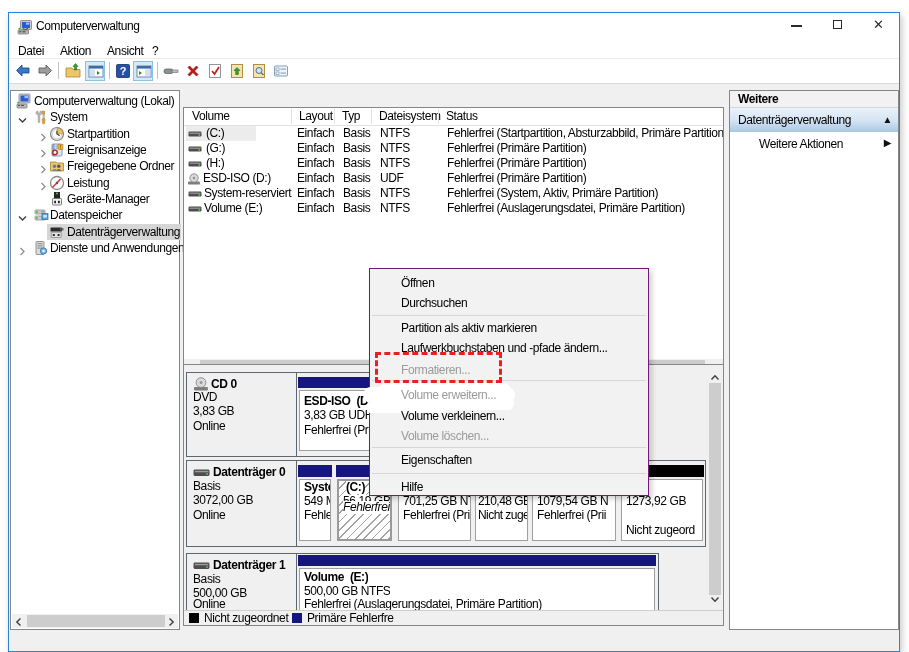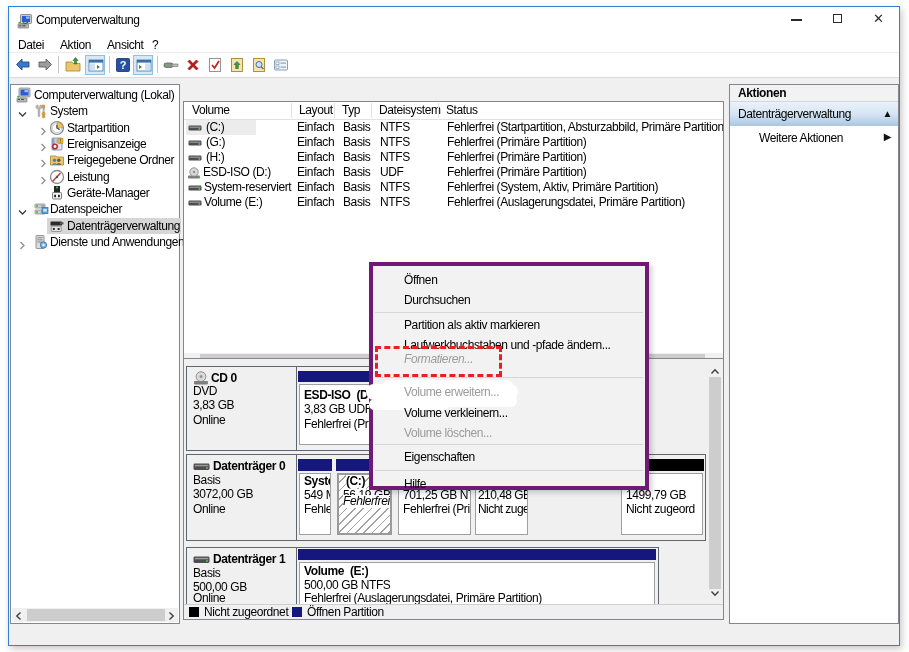--- a/index.html
+++ b/index.html
@@ -1,17 +1,17 @@
 <!DOCTYPE html>
 <html><head>
 <meta charset="utf-8">
 <style>
 *{margin:0;padding:0;box-sizing:border-box;}
 html,body{width:909px;height:652px;background:#fff;font-family:"Liberation Sans",sans-serif;font-size:12px;color:#000;overflow:hidden;letter-spacing:-0.4px;}
-.abs{position:absolute;}
+.abs{position:absolute;margin-top:6px;}
 #win{left:8px;top:6px;width:892px;height:640px;border:1px solid #2c82d4;background:#fff;box-shadow:2px 3px 7px rgba(0,0,0,0.22);}
 
 #title{left:36px;top:13px;}
 
 .menuitem{top:38px;}
 
 #toolbar{left:9px;top:53px;width:890px;height:24px;}
 .tsep{position:absolute;top:3px;width:1px;height:17px;background:#c4c4c4;}
 .tbtn{position:absolute;top:2px;width:20px;height:20px;}
 .tbtn.hl{background:#d7e9f7;border:1px solid #8ec1e8;}
@@ -42,21 +42,21 @@
 .dlabel{position:absolute;left:0;top:0;bottom:0;width:110px;background:#f0f0f0;border-right:1px solid #60666d;}
 .dlt{position:absolute;white-space:nowrap;}
 .part{position:absolute;}
 .pbar{position:absolute;left:0;right:0;top:0;height:12px;}
 .navy{background:#16167f;}
 .black{background:#000;}
 .pwell{position:absolute;left:1px;right:1px;top:14px;bottom:2px;background:#fff;border:1px solid #9f9f9f;overflow:hidden;}
 .ptxt{position:absolute;left:4px;white-space:nowrap;overflow:hidden;background:#fff;max-width:calc(100% - 4px);height:13px;line-height:13px;}
 .pwell.hatch{background:repeating-linear-gradient(135deg,#fff 0 4.8px,#a2a2a2 4.8px 5.9px);}
 
-#menu{left:369px;top:262px;width:280px;height:228px;background:#f2f2f2;border:4px solid #701a75;box-shadow:3px 3px 5px rgba(0,0,0,0.18);}
+#menu{left:369px;top:262px;width:280px;height:228px;background:#f2f2f2;border:1px solid #701a75;box-shadow:3px 3px 5px rgba(0,0,0,0.18);}
 .mi{position:absolute;left:31px;height:20px;line-height:20px;white-space:nowrap;}
 .mi.dis{color:#9b9b9b;}
 .msep{position:absolute;left:2px;right:2px;height:1px;background:#d7d7d7;}
 
 #acthdr{position:absolute;left:0;top:0;width:168px;height:17px;background:#f2f2f2;border-bottom:1px solid #d6d6d6;line-height:17px;font-weight:bold;}
 #actbar{position:absolute;left:0;top:17px;width:168px;height:24px;background:linear-gradient(#eaf2fb,#d5e4f3 52%,#aac6e4);line-height:24px;}
 
 #reddash{left:375px;top:346px;width:127px;height:31px;border:3px dashed #e8201f;border-radius:1px;background:transparent;}
 .smudge{position:absolute;background:#fff;border-radius:8px;}
 </style>
@@ -472,25 +472,33 @@
       <span class="ptxt" style="top:29px;">Fehlerfrei (Pri</span>
     </div>
   </div>
   <div class="part" style="left:288px;top:4px;width:53px;height:78px;">
     <div class="pbar black"></div>
     <div class="pwell" style="left:0;right:0;">
       <span class="ptxt" style="top:15px;left:2px;letter-spacing:-0.55px;max-width:none;">210,48 GB</span>
       <span class="ptxt" style="top:29px;left:2px;letter-spacing:-0.55px;max-width:none;">Nicht zugeor</span>
     </div>
   </div>
+  <div class="part" style="left:344px;top:4px;width:86px;height:78px;">
+    <div class="pbar navy"></div>
+    <div class="pwell">
+      <span class="ptxt" style="top:1px;font-weight:bold;">1079,54</span>
+      <span class="ptxt" style="top:15px;">1079,54 GB N</span>
+      <span class="ptxt" style="top:29px;">Fehlerfrei (Prii</span>
+    </div>
+  </div>
   <div class="part" style="left:433px;top:4px;width:84px;height:78px;">
     <div class="pbar black"></div>
     <div class="pwell">
-      <span class="ptxt" style="top:15px;">1499,79 GB</span>
-      <span class="ptxt" style="top:29px;">Nicht zugeord</span>
+      <span class="ptxt" style="top:15px;">1273,92 GB</span>
+      <span class="ptxt" style="top:44px;">Nicht zugeord</span>
     </div>
   </div>
  </div>
 
  <div class="diskrow" style="left:2px;top:188px;width:473px;height:72px;background:#f0f0f0;border-bottom:none;">
   <div class="dlabel" style="border-bottom:none;">
     <span class="dlt" style="left:6px;top:6px;"><svg width="17" height="12" viewBox="0 0 17 12">
             <rect x="0.5" y="2.5" width="16" height="6.5" rx="1.4" fill="#4d4d4d"></rect>
             <rect x="1.8" y="3.8" width="13.5" height="1.5" fill="#9a9a9a"></rect>
             <circle cx="14" cy="7" r="1" fill="#56c056"></circle>
@@ -507,55 +515,55 @@
       <span class="ptxt" style="top:16px;">500,00 GB NTFS</span>
       <span class="ptxt" style="top:29px;">Fehlerfrei (Auslagerungsdatei, Primäre Partition)</span>
     </div>
   </div>
  </div>
 
  <div style="position:absolute;left:0;top:245px;width:539px;height:15px;background:#f0f0f0;border-top:1px solid #cfcfcf;">
    <span style="position:absolute;left:5px;top:2px;width:10px;height:10px;background:#000;"></span>
    <span style="position:absolute;left:20px;top:0;height:15px;line-height:15px;">Nicht zugeordnet</span>
    <span style="position:absolute;left:108px;top:2px;width:10px;height:10px;background:#16167f;"></span>
-   <span style="position:absolute;left:123px;top:0;height:15px;line-height:15px;">Öffnen Partition</span>
+   <span style="position:absolute;left:123px;top:0;height:15px;line-height:15px;">Primäre Fehlerfre</span>
  </div>
 
  <div class="sb" style="position:absolute;right:1px;top:1px;width:14px;height:243px;">
    <div style="position:absolute;left:2px;top:5px;"><svg width="10" height="8" viewBox="0 0 10 8">
           <path d="M1.5 5.5 L5 1.8 L8.5 5.5" stroke="#3f3f3f" stroke-width="1.4" fill="none"></path>
         </svg></div>
    <div class="sbthumb" style="position:absolute;left:1px;top:17px;width:12px;height:212px;"></div>
    <div style="position:absolute;left:2px;bottom:3px;"><svg width="10" height="8" viewBox="0 0 10 8">
           <path d="M1.5 2.5 L5 6.2 L8.5 2.5" stroke="#3f3f3f" stroke-width="1.4" fill="none"></path>
         </svg></div>
  </div>
 </div>
 
 <div class="abs" id="actions">
-  <div id="acthdr"><span style="margin-left:8px;">Aktionen</span></div>
+  <div id="acthdr"><span style="margin-left:8px;">Weitere</span></div>
   <div id="actbar"><span style="margin-left:8px;">Datenträgerverwaltung</span>
     <span style="position:absolute;right:6px;top:0;font-size:10px;color:#111;">▲</span></div>
   <div style="position:absolute;left:29px;top:44px;height:18px;line-height:18px;">Weitere Aktionen</div>
   <div style="position:absolute;right:7px;top:46px;font-size:10px;color:#111;">▶</div>
 </div>
 
 <div class="abs" id="statusstrip"></div>
 
 <div class="abs" id="menu">
   <div class="smudge" style="left:9px;top:114px;width:132px;height:18px;"></div>
   <div class="smudge" style="left:-7px;top:118px;width:152px;height:16px;border-radius:8px;"></div>
   <div class="smudge" style="left:16px;top:128px;width:128px;height:13px;border-radius:6px;"></div>
   <div class="smudge" style="left:-4px;top:133px;width:80px;height:11px;border-radius:6px;"></div>
   <div class="mi" style="top:4px;">Öffnen</div>
   <div class="mi" style="top:24px;">Durchsuchen</div>
   <div class="msep" style="top:46px;"></div>
   <div class="mi" style="top:49px;">Partition als aktiv markieren</div>
   <div class="mi" style="top:69px;">Laufwerkbuchstaben und -pfade ändern...</div>
-  <div class="mi dis" style="top:83px;font-style:italic;">Formatieren...</div>
+  <div class="mi dis" style="top:91px;">Formatieren...</div>
   <div class="msep" style="top:111px;"></div>
   <div class="mi dis" style="top:116px;">Volume erweitern...</div>
   <div class="mi" style="top:137px;">Volume verkleinern...</div>
   <div class="mi dis" style="top:157px;">Volume löschen...</div>
   <div class="msep" style="top:178px;"></div>
   <div class="mi" style="top:181px;">Eigenschaften</div>
   <div class="msep" style="top:204px;"></div>
   <div class="mi" style="top:208px;">Hilfe</div>
 </div>
 

